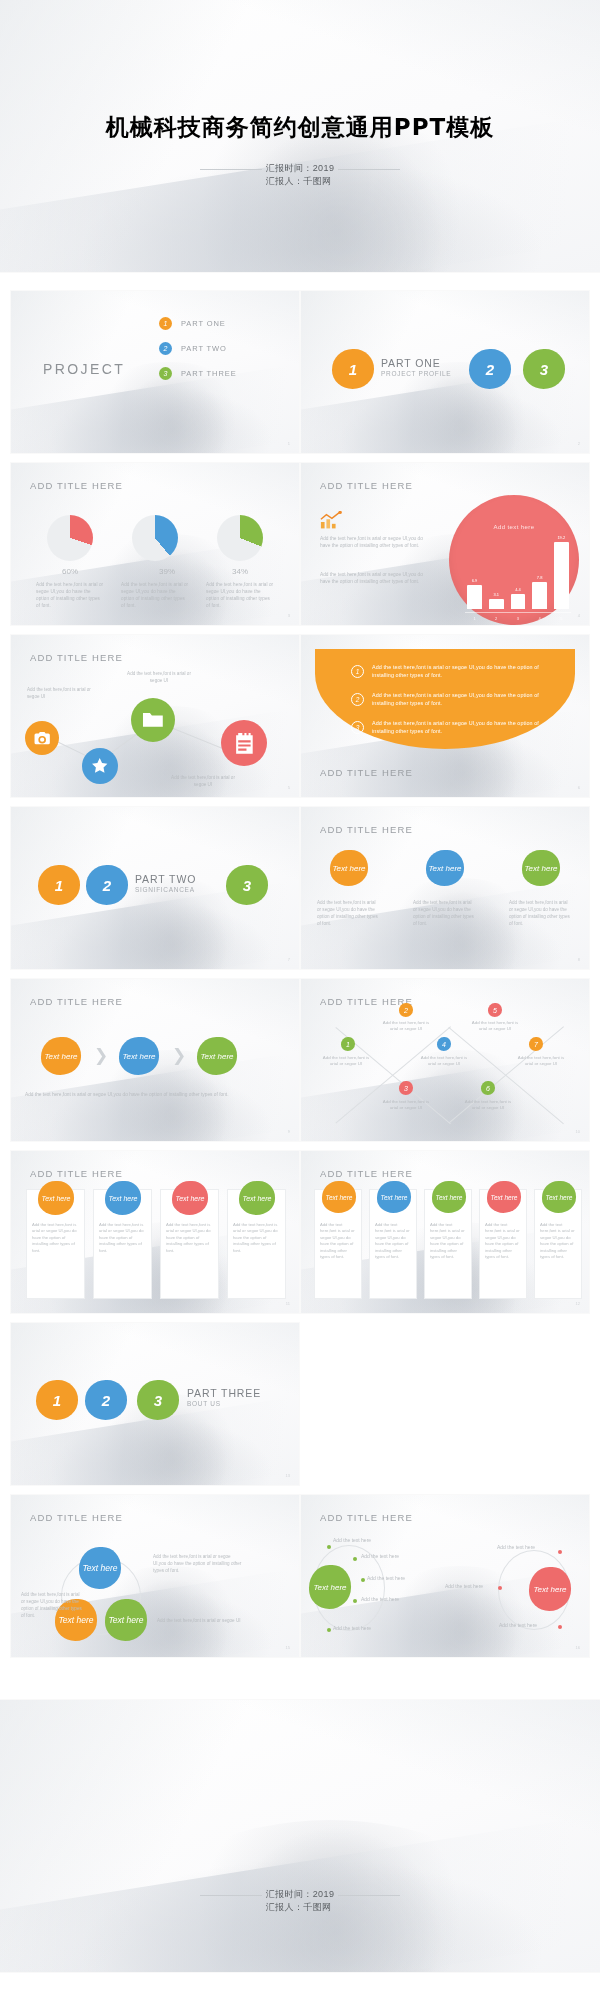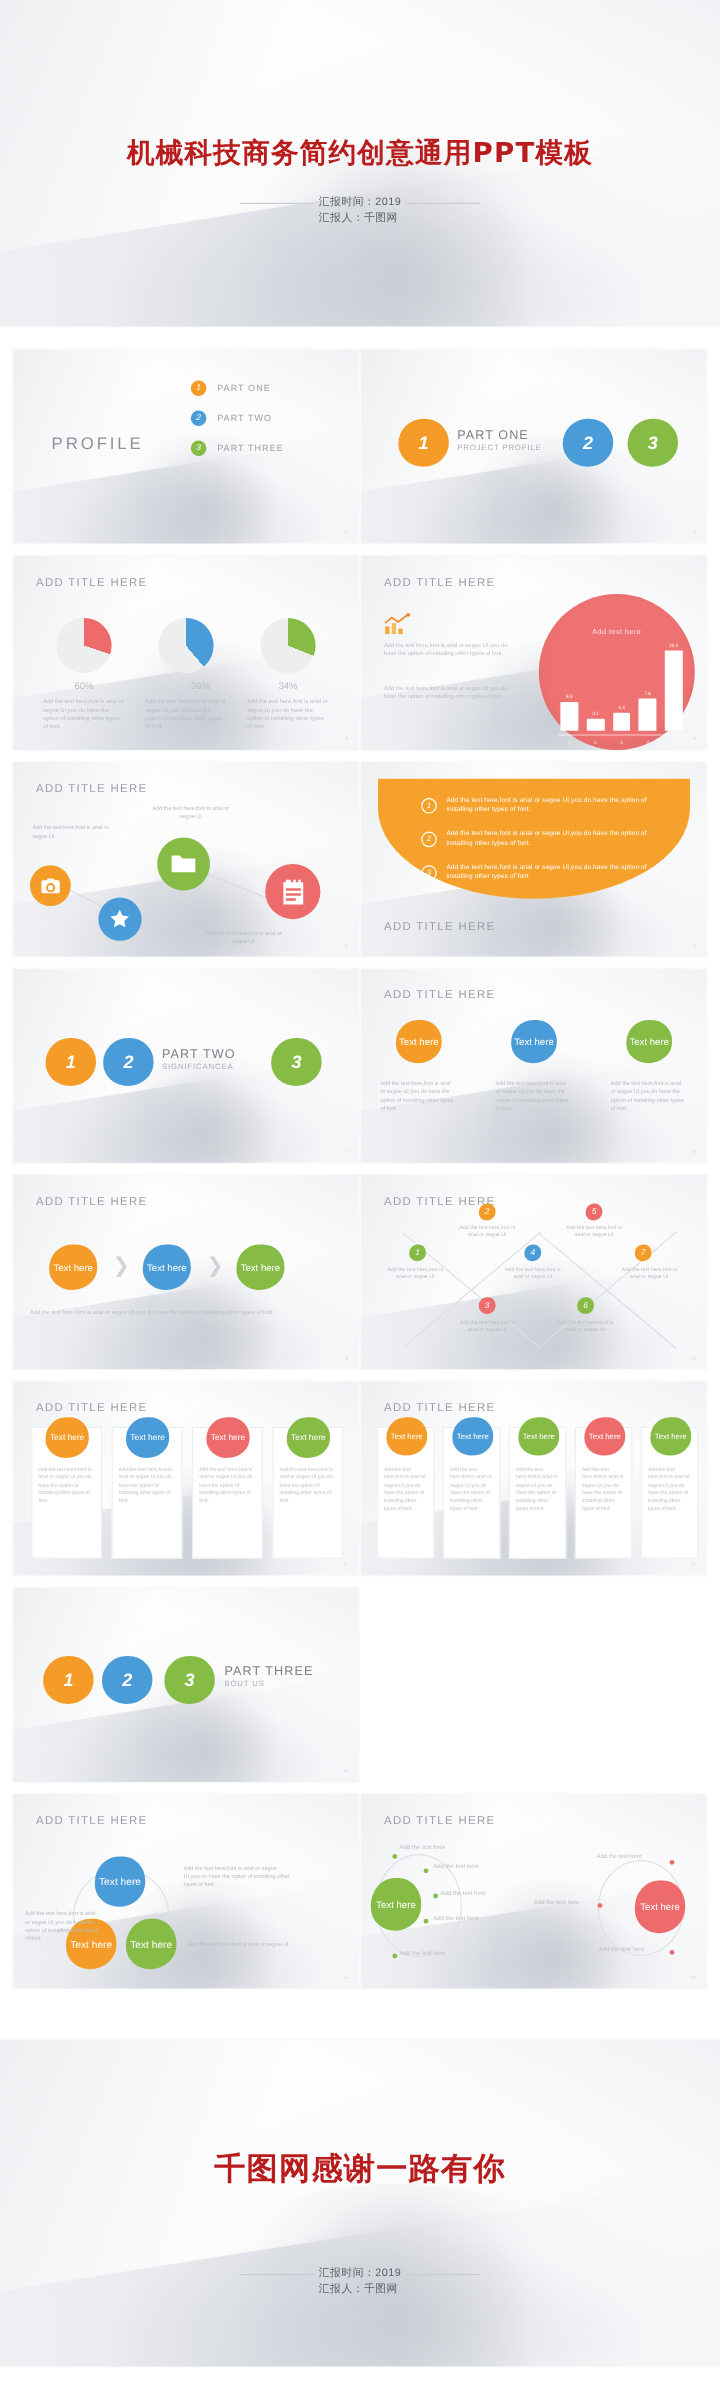--- a/index.html
+++ b/index.html
@@ -34,21 +34,21 @@
     content:""; position:absolute; left:24%; top:44%; width:62%; height:72%;
     border-radius:50%;
     background:radial-gradient(circle, rgba(168,174,183,.34) 0%, rgba(255,255,255,0) 62%);
   }
 
   
   .cover { left:0; width:600px; }
 
   .cover-title{
     position:absolute; left:0; right:0; text-align:center;
-    font-size:23px; font-weight:700; color:#b91c1c; letter-spacing:1px;
+    font-size:23px; font-weight:700; color:#000000; letter-spacing:1px;
     font-family:"DejaVu Sans","Liberation Sans",sans-serif;
   }
   .meta-wrap{ position:absolute; left:0; right:0; text-align:center;text-decoration:underline; }
   .meta-line{ font-size:9px; color:#5b5f63; line-height:13px; letter-spacing:.4px;}
   .meta-rule{
     position:absolute; height:1px; background:#c9cdd1; top:7px; width:62px;
   }
 
   
   .thumb { width:288px; height:162px; }
@@ -128,21 +128,21 @@
     position:absolute; border-radius:50%; display:flex;align-items:center;justify-content:center;
   }
   .icircle svg{ width:54%; height:54%; fill:#fff;}
   .net-note{ position:absolute; font-size:4.6px; line-height:6.6px; color:#b9bdc1; width:74px;}
   .net-line{ position:absolute; height:1px; background:#d8dbde; transform-origin:0 0;}
 
   
   .tblob{
     position:absolute; display:flex;align-items:center;justify-content:center;
     border-radius:50% 46% 54% 50% / 54% 50% 50% 46%;
-    color:#fff; font-size:8px; line-height:9px; text-align:right;
+    color:#fff; font-size:8px; line-height:9px; text-align:right;font-style:italic;
   }
   .tcol{ position:absolute; width:62px; font-size:4.6px; line-height:7px; color:#b9bdc1;}
 
   .chev{ position:absolute; color:#cfd3d7; font-size:17px; font-weight:700;}
 
   
   .card{ position:absolute; background:#fff; border:1px solid #eceef0; }
   .card .ctxt{ position:absolute; left:5px; right:5px; top:32px; font-size:4.2px; line-height:6.4px; color:#bcc0c4;}
 
   
@@ -181,21 +181,21 @@
         <div class="meta-rule" style="left:-66px;"></div>
         <div class="meta-rule" style="right:-66px;"></div>
         <div class="meta-line">汇报时间：2019</div>
         <div class="meta-line">汇报人：千图网</div>
       </div>
     </div>
   </div>
 
   <div class="slide thumb" style="left:11px;top:291px;">
     <div class="bg"></div>
-    <div class="contents-word">PROFILE</div>
+    <div class="contents-word">PROJECT</div>
     <div class="toc-row" style="left:148px;top:26px;">
       <div class="toc-dot" style="background:#f49c27;">1</div>
       <div class="toc-text">PART ONE</div>
     </div>
     <div class="toc-row" style="left:148px;top:51px;">
       <div class="toc-dot" style="background:#4a9cd8;">2</div>
       <div class="toc-text">PART TWO</div>
     </div>
     <div class="toc-row" style="left:148px;top:76px;">
       <div class="toc-dot" style="background:#86bb46;">3</div>
@@ -516,21 +516,20 @@
     <div class="dot" style="left:197px;top:91px;background:#ee6b6b;"></div>
     <div class="dot" style="left:257px;top:130px;background:#ee6b6b;"></div>
     <div class="ritem" style="left:196px;top:49px;">Add the text here</div>
     <div class="ritem" style="left:144px;top:88px;">Add the text here</div>
     <div class="ritem" style="left:198px;top:127px;">Add the text here</div>
     <div class="pagenum">16</div>
   </div>
 
   <div class="slide cover" style="left:0;top:1700px;width:600px;height:272px;">
     <div class="bg"></div>
-    <div class="cover-title" style="top:90px;font-size:26px;">千图网感谢一路有你</div>
     <div class="meta-wrap" style="top:188px;">
       <div style="display:inline-block;position:relative;text-align:left;">
         <div class="meta-rule" style="left:-66px;"></div>
         <div class="meta-rule" style="right:-66px;"></div>
         <div class="meta-line">汇报时间：2019</div>
         <div class="meta-line">汇报人：千图网</div>
       </div>
     </div>
   </div>
 

